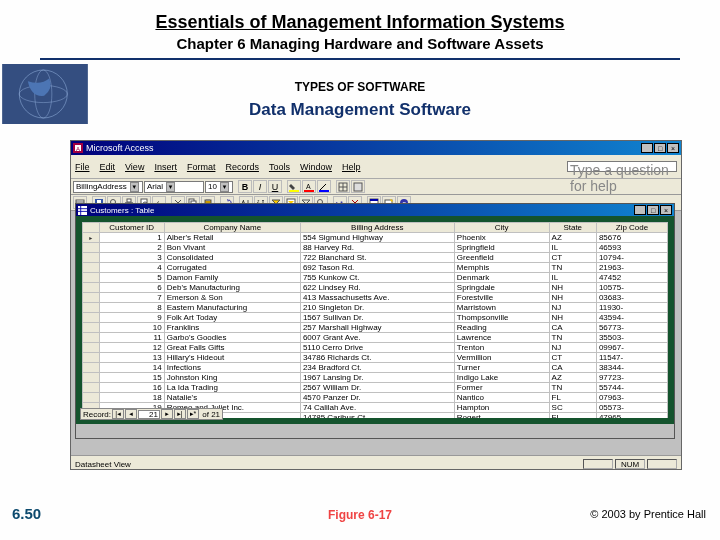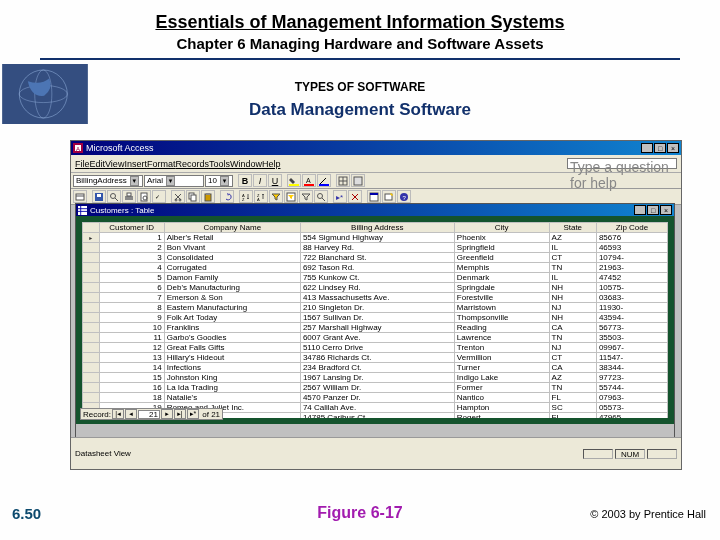--- a/index.html
+++ b/index.html
@@ -73,23 +73,24 @@
     border: 1px solid #000;
     margin-left: 1px;
     display: inline-flex;
     align-items: center;
     justify-content: center;
     font-size: 7px;
     color: #000;
   }
   .menubar {
     background: #ece9d8;
-    height: 18px;
+    height: 24px;
     display: flex;
     align-items: center;
+    gap: 10px;
     padding: 0 4px;
     border-bottom: 1px solid #aaa;
   }
   .menubar .mi { text-decoration: underline; }
   .help-box {
     width: 110px;
     height: 11px;
     background: #fff;
     border: 1px solid #7a7a7a;
     font-size: 14px;
@@ -198,25 +199,25 @@
   .nav input {
     width: 22px; height: 9px;
     font-size: 8px;
     border: 1px solid #888;
     padding: 0 1px;
     text-align: right;
   }
   .statusbar {
     position: absolute;
     bottom: 0; left: 0; right: 0;
-    height: 32px;
+    height: 14px;
     background: #ece9d8;
     border-top: 1px solid #999;
     display: flex;
-    align-items: center;
+    align-items: flex-end;
     padding: 0 4px;
     font-size: 8px;
   }
   .statusbar .flex { flex: 1; }
   .statusbar .well {
     border: 1px inset #aaa;
     width: 30px;
     height: 10px;
     margin-left: 2px;
     text-align: center;
@@ -227,23 +228,23 @@
     bottom: 18px;
     font-size: 15px;
     font-weight: bold;
     color: #0c4a6e;
   }
   .footer-fig {
     position: absolute;
     left: 50%;
     transform: translateX(-50%);
     bottom: 18px;
-    font-size: 16px;
+    font-size: 12px;
     font-weight: bold;
-    color: #a21caf;
+    color: #ef4444;
   }
   .footer-copy {
     position: absolute;
     right: 14px;
     bottom: 20px;
     font-size: 11px;
     color: #000;
   }
   .globe {
     position: absolute;

